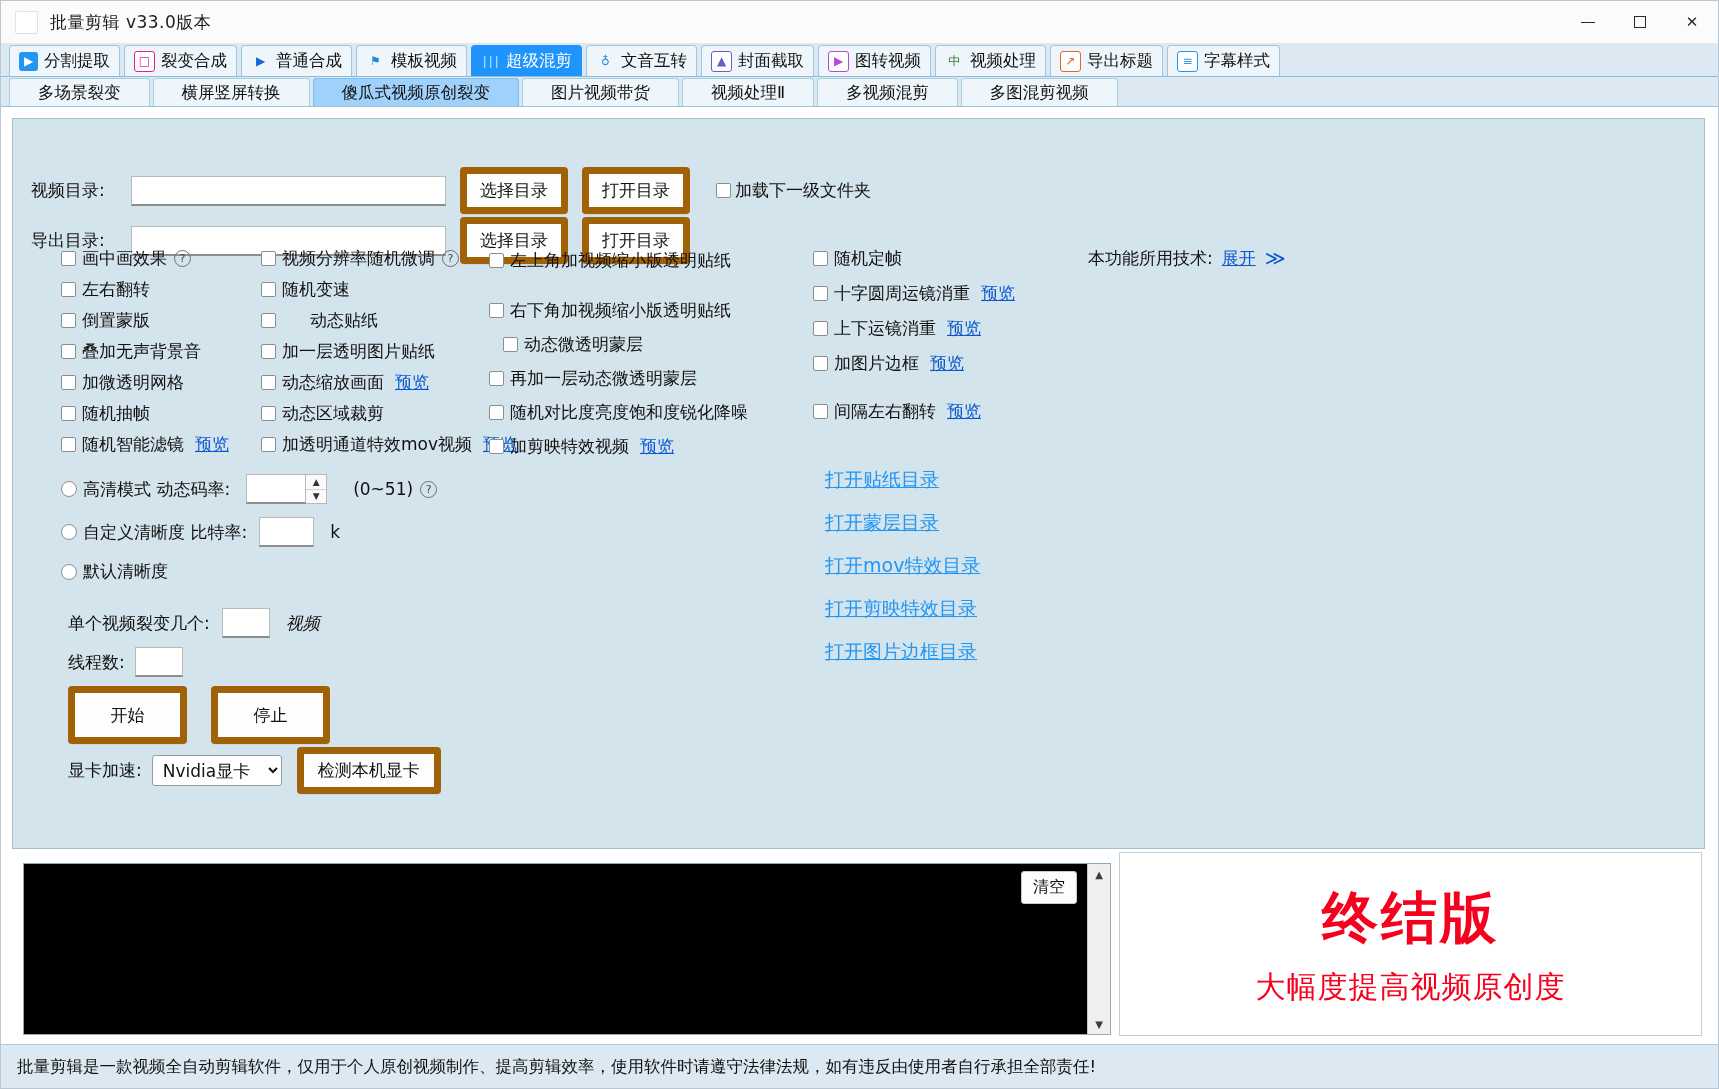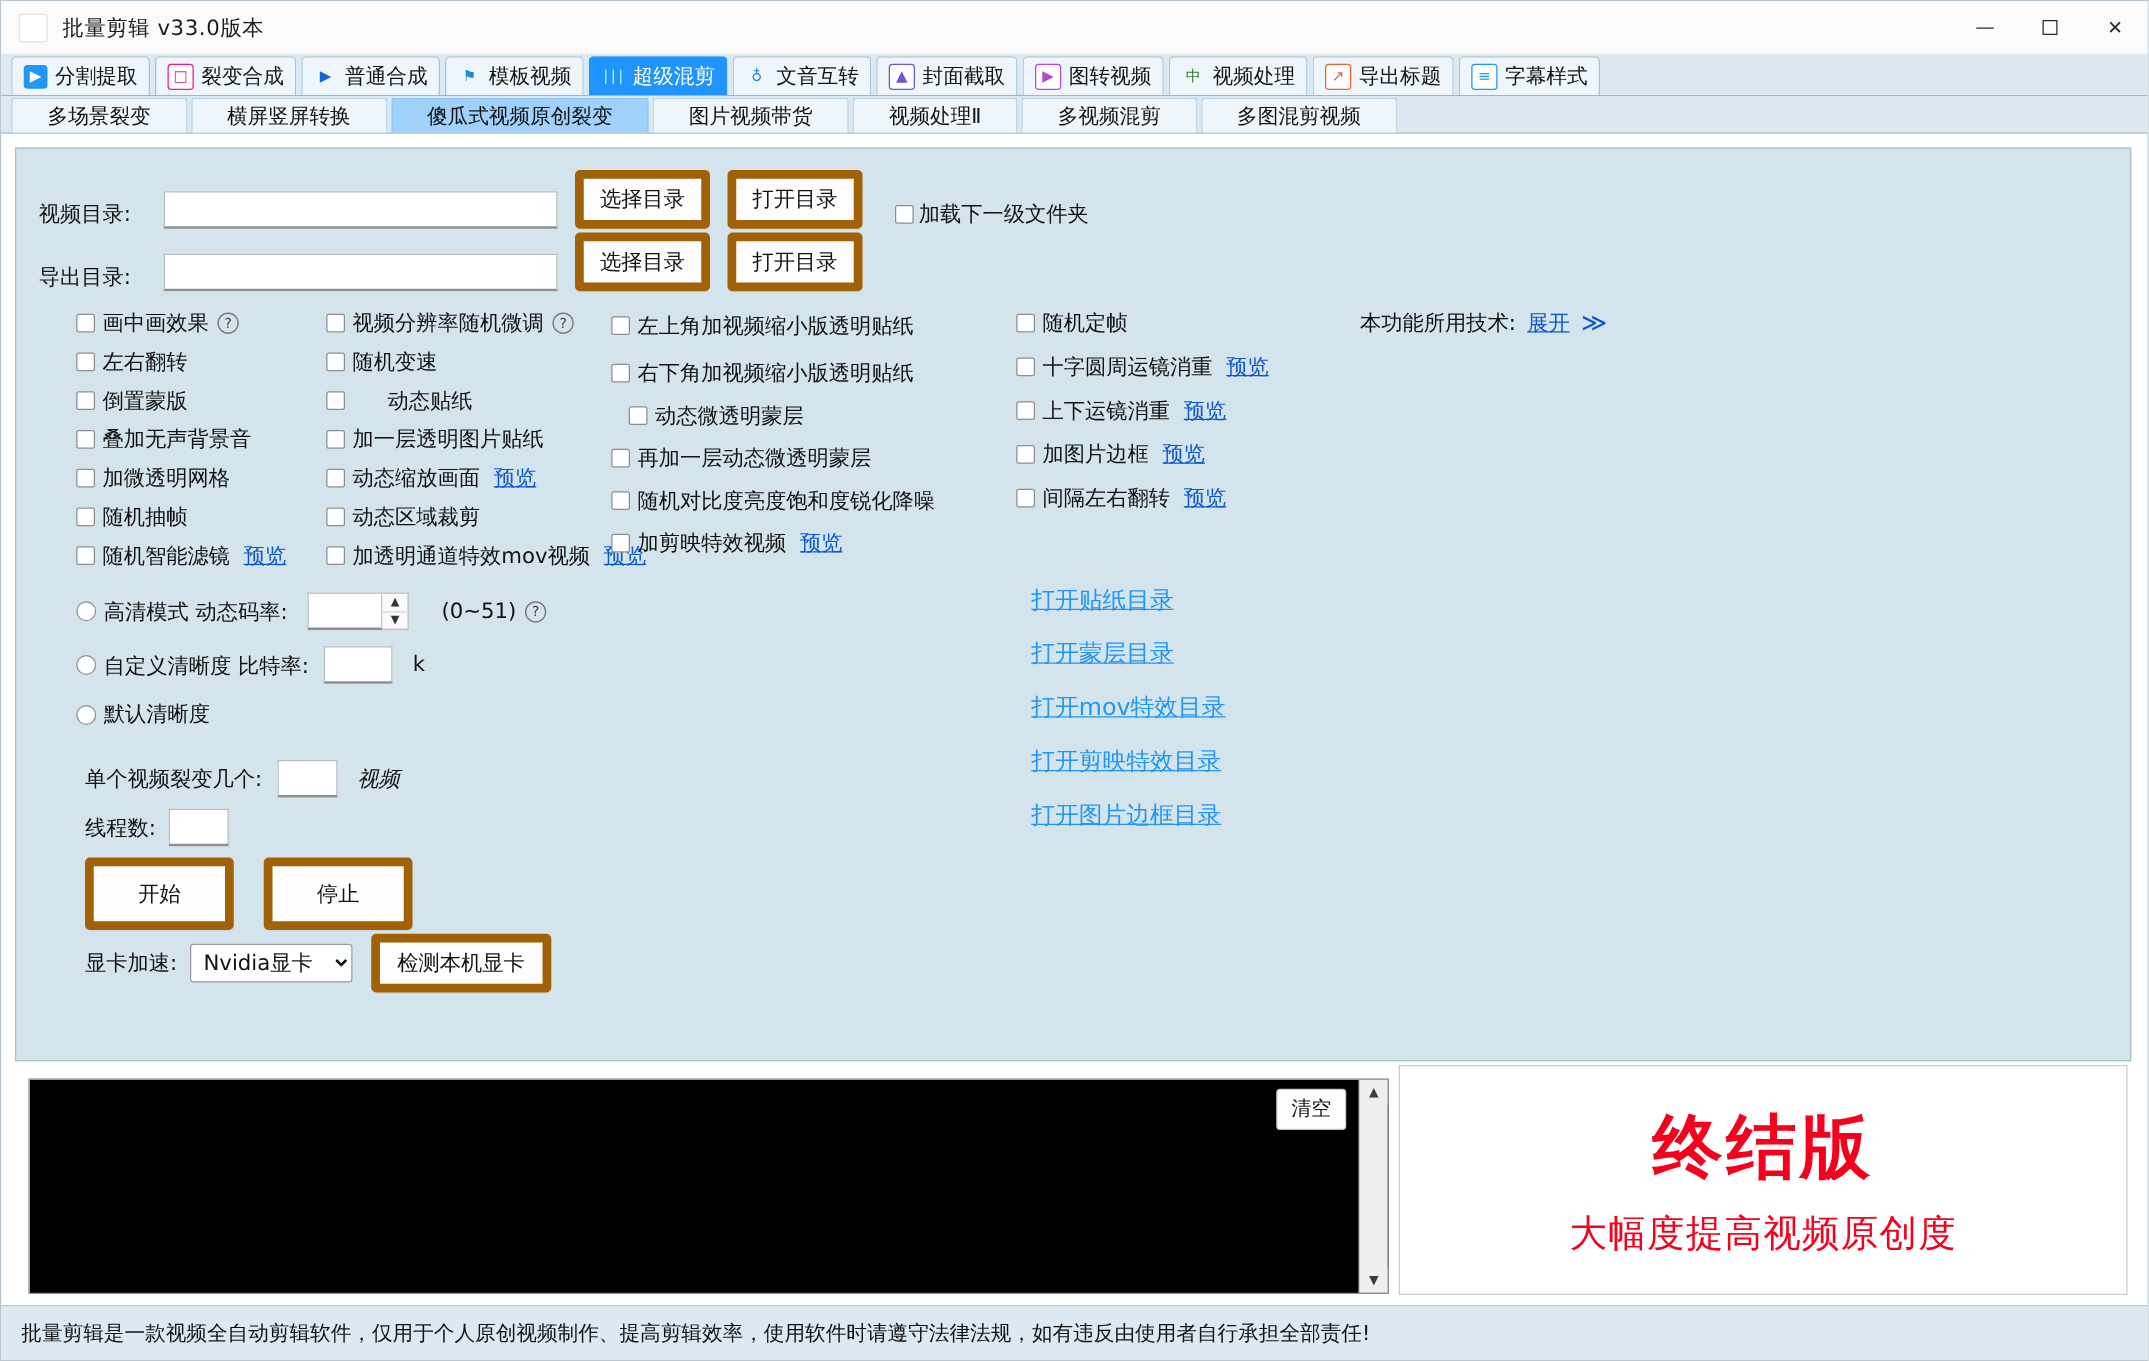--- a/index.html
+++ b/index.html
@@ -40,21 +40,21 @@
                padding-left:8px;box-sizing:border-box;border-bottom:1px solid #9cc3dc;}
   .subtab{height:27px;display:flex;align-items:center;padding:0 28px;margin-right:3px;
           background:#eef6fb;border:1px solid #a9cde3;border-bottom:none;
           border-radius:3px 3px 0 0;font-size:16.5px;color:#111;white-space:nowrap;cursor:default;}
   .subtab.active{background:#9fd1fa;border-color:#7cbdf2;}
 
   
   .panel{position:absolute;left:11px;top:117px;width:1693px;height:731px;
          background:#d4e4ec;border:1px solid #a5bfcd;box-sizing:border-box;}
 
-  .row{display:flex;align-items:flex-end;}
+  .row{display:flex;align-items:center;margin-top:31px;}
   .lbl{font-size:17px;color:#111;}
   .txtbox{background:#fff;border:1px solid #b9b9b9;border-bottom:2px solid #8e8e8e;
           height:30px;box-sizing:border-box;}
   .btn{background:#fdfdfd;border:7px solid #a16207;border-radius:4px;height:33px;
        display:flex;align-items:center;justify-content:center;font-size:17px;color:#111;
        cursor:default;box-shadow:0 1px 0 rgba(0,0,0,.05);}
 
   .cbx{width:15px;height:15px;background:#fff;border:1px solid #8d8d8d;border-radius:2px;
        box-sizing:border-box;flex:0 0 auto;}
   .rdo{width:16px;height:16px;background:#fff;border:1px solid #8d8d8d;border-radius:50%;
@@ -272,21 +272,21 @@
           <span class="cbx"></span>
           <span class="cklbl">动态区域裁剪</span>
         </div>
         <div class="ckitem" style="margin-bottom: 5px;">
           <span class="cbx"></span>
           <span class="cklbl">加透明通道特效mov视频</span>
           <span class="link" style="margin-left: 11px;">预览</span>
         </div>
       </div>
     <div style="position: absolute; left: 476px; top: 128px; width: 270px;" id="col3">
-        <div class="ckitem" style="margin-bottom: 12px;">
+        <div class="ckitem" style="margin-bottom: 24px;">
           <span class="cbx"></span>
           <span class="cklbl">左上角加视频缩小版透明贴纸</span>
         </div>
         <div class="ckitem" style="margin-bottom: 8px;">
           <span class="cbx"></span>
           <span class="cklbl">右下角加视频缩小版透明贴纸</span>
         </div>
         <div class="ckitem" style="margin-bottom: 8px; padding-left: 14px;">
           <span class="cbx"></span>
           <span class="cklbl">动态微透明蒙层</span>
@@ -313,21 +313,21 @@
         <div class="ckitem" style="margin-bottom: 9px;">
           <span class="cbx"></span>
           <span class="cklbl">十字圆周运镜消重</span>
           <span class="link" style="margin-left: 11px;">预览</span>
         </div>
         <div class="ckitem" style="margin-bottom: 9px;">
           <span class="cbx"></span>
           <span class="cklbl">上下运镜消重</span>
           <span class="link" style="margin-left: 11px;">预览</span>
         </div>
-        <div class="ckitem" style="margin-bottom: 9px;">
+        <div class="ckitem" style="margin-bottom: 22px;">
           <span class="cbx"></span>
           <span class="cklbl">加图片边框</span>
           <span class="link" style="margin-left: 11px;">预览</span>
         </div>
         <div class="ckitem" style="margin-bottom: 9px;">
           <span class="cbx"></span>
           <span class="cklbl">间隔左右翻转</span>
           <span class="link" style="margin-left: 11px;">预览</span>
         </div>
       </div>

